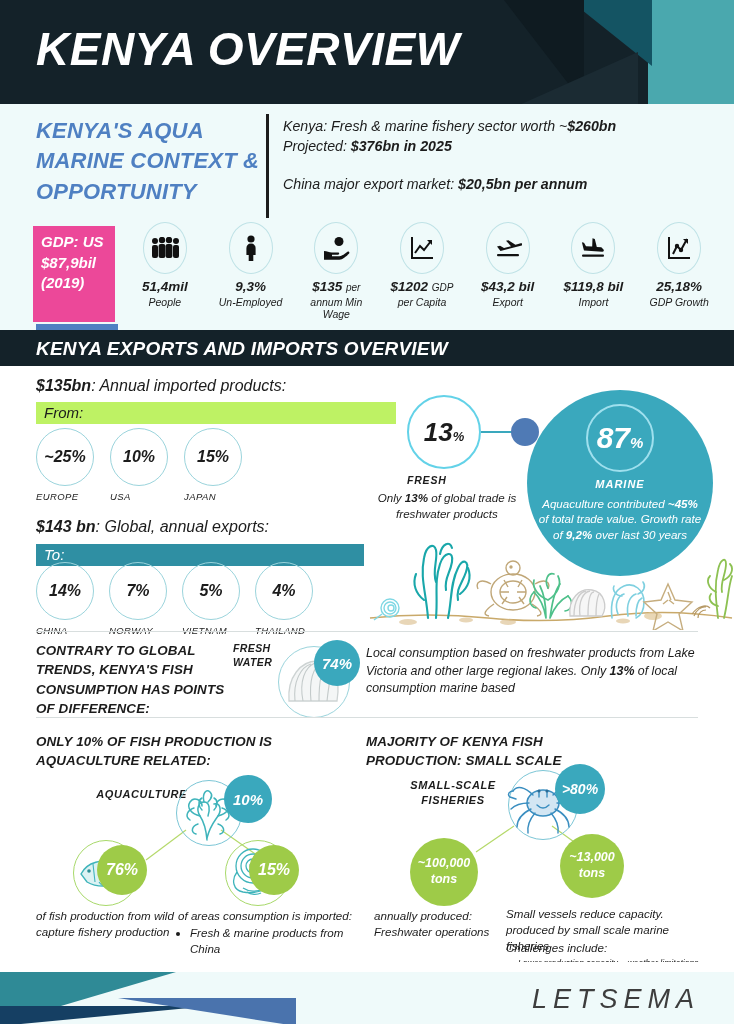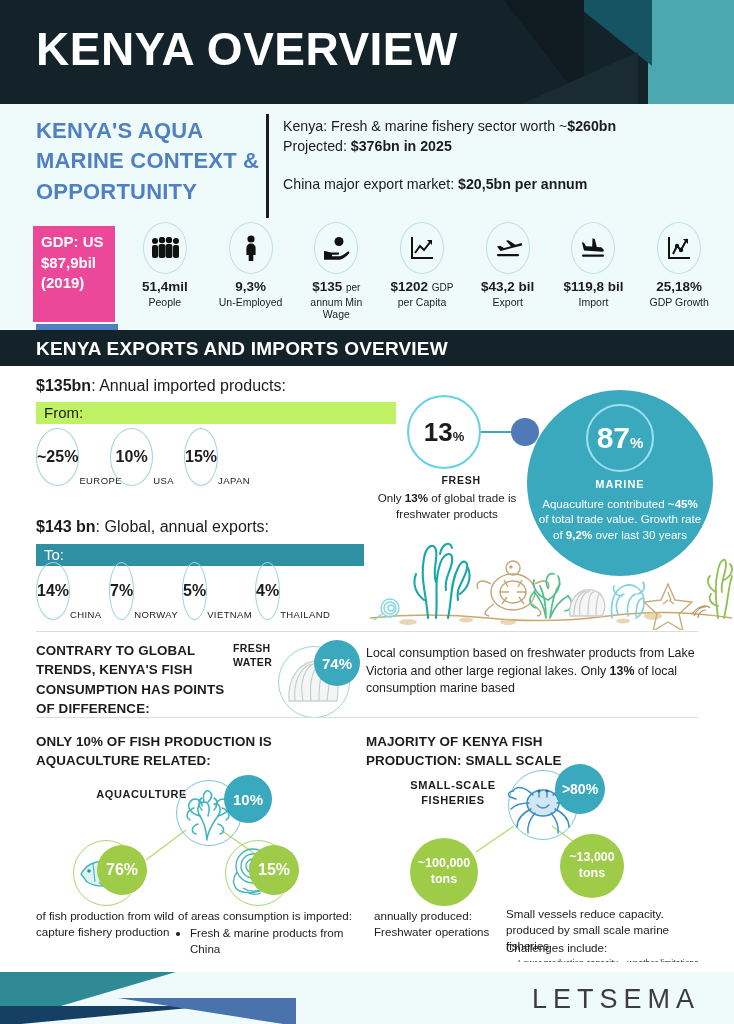--- a/index.html
+++ b/index.html
@@ -6,20 +6,21 @@
   html, body {
     width: 734px; height: 1024px;
     font-family: "Liberation Sans", sans-serif;
     background: #ffffff;
     overflow: hidden;
   }
   #page {
     position: relative;
     width: 734px; height: 1024px;
     background: #ffffff;
+    font-style: italic;
   }
 
   
   .hdr {
     position: absolute; left: 0; top: 0;
     width: 734px; height: 104px;
     background: #142229;
     overflow: hidden;
   }
   .hdr-tri-teal-big {
@@ -168,21 +169,21 @@
   .bar-lbl {
     position: absolute; left: 8px; top: 2px;
     font-size: 15px; font-weight: 400;
   }
   .bar-from .bar-lbl { color: #1c1c1c; }
   .bar-to .bar-lbl { color: #ffffff; }
 
   .circ-row { position: absolute; display: flex; }
   .circ-row.imports { left: 36px; top: 428px; gap: 10px; }
   .circ-row.exports { left: 36px; top: 562px; gap: 9px; }
-  .circ-item { display: flex; flex-direction: row; align-items: flex-end; width: 64px; }
+  .circ-item { display: flex; flex-direction: column; align-items: flex-start; width: 64px; }
   .circ {
     width: 58px; height: 58px; border-radius: 50%;
     border: 1.6px solid #9bd4dc;
     display: flex; align-items: center; justify-content: center;
     font-size: 16px; font-weight: 700; color: #1c1c1c;
   }
   .circ-cap {
     margin-top: 5px; font-size: 9.5px; color: #1c1c1c;
     letter-spacing: 0.4px; text-align: center;
   }
@@ -225,21 +226,21 @@
     position: absolute; left: 407px; top: 395px;
     width: 74px; height: 74px; border-radius: 50%;
     border: 2px solid #63d2e8;
     display: flex; align-items: center; justify-content: center;
     background: #ffffff;
   }
   .fresh-pct { font-size: 26px; font-weight: 700; color: #1c1c1c; }
   .fresh-pct .u { font-size: 13px; }
   .fresh-name {
     position: absolute; left: 407px; top: 474px; width: 74px;
-    text-align: right; font-size: 10.5px; font-weight: 700;
+    text-align: left; font-size: 10.5px; font-weight: 700;
     letter-spacing: 0.8px; color: #1c1c1c;
   }
   .fresh-desc {
     position: absolute; left: 372px; top: 490px; width: 150px;
     text-align: center; font-size: 11.6px; line-height: 1.34; color: #1c1c1c;
   }
   .fresh-desc b { font-weight: 700; }
   .connector {
     position: absolute; left: 481px; top: 431px;
     width: 46px; height: 2px; background: #3aa8bd;

